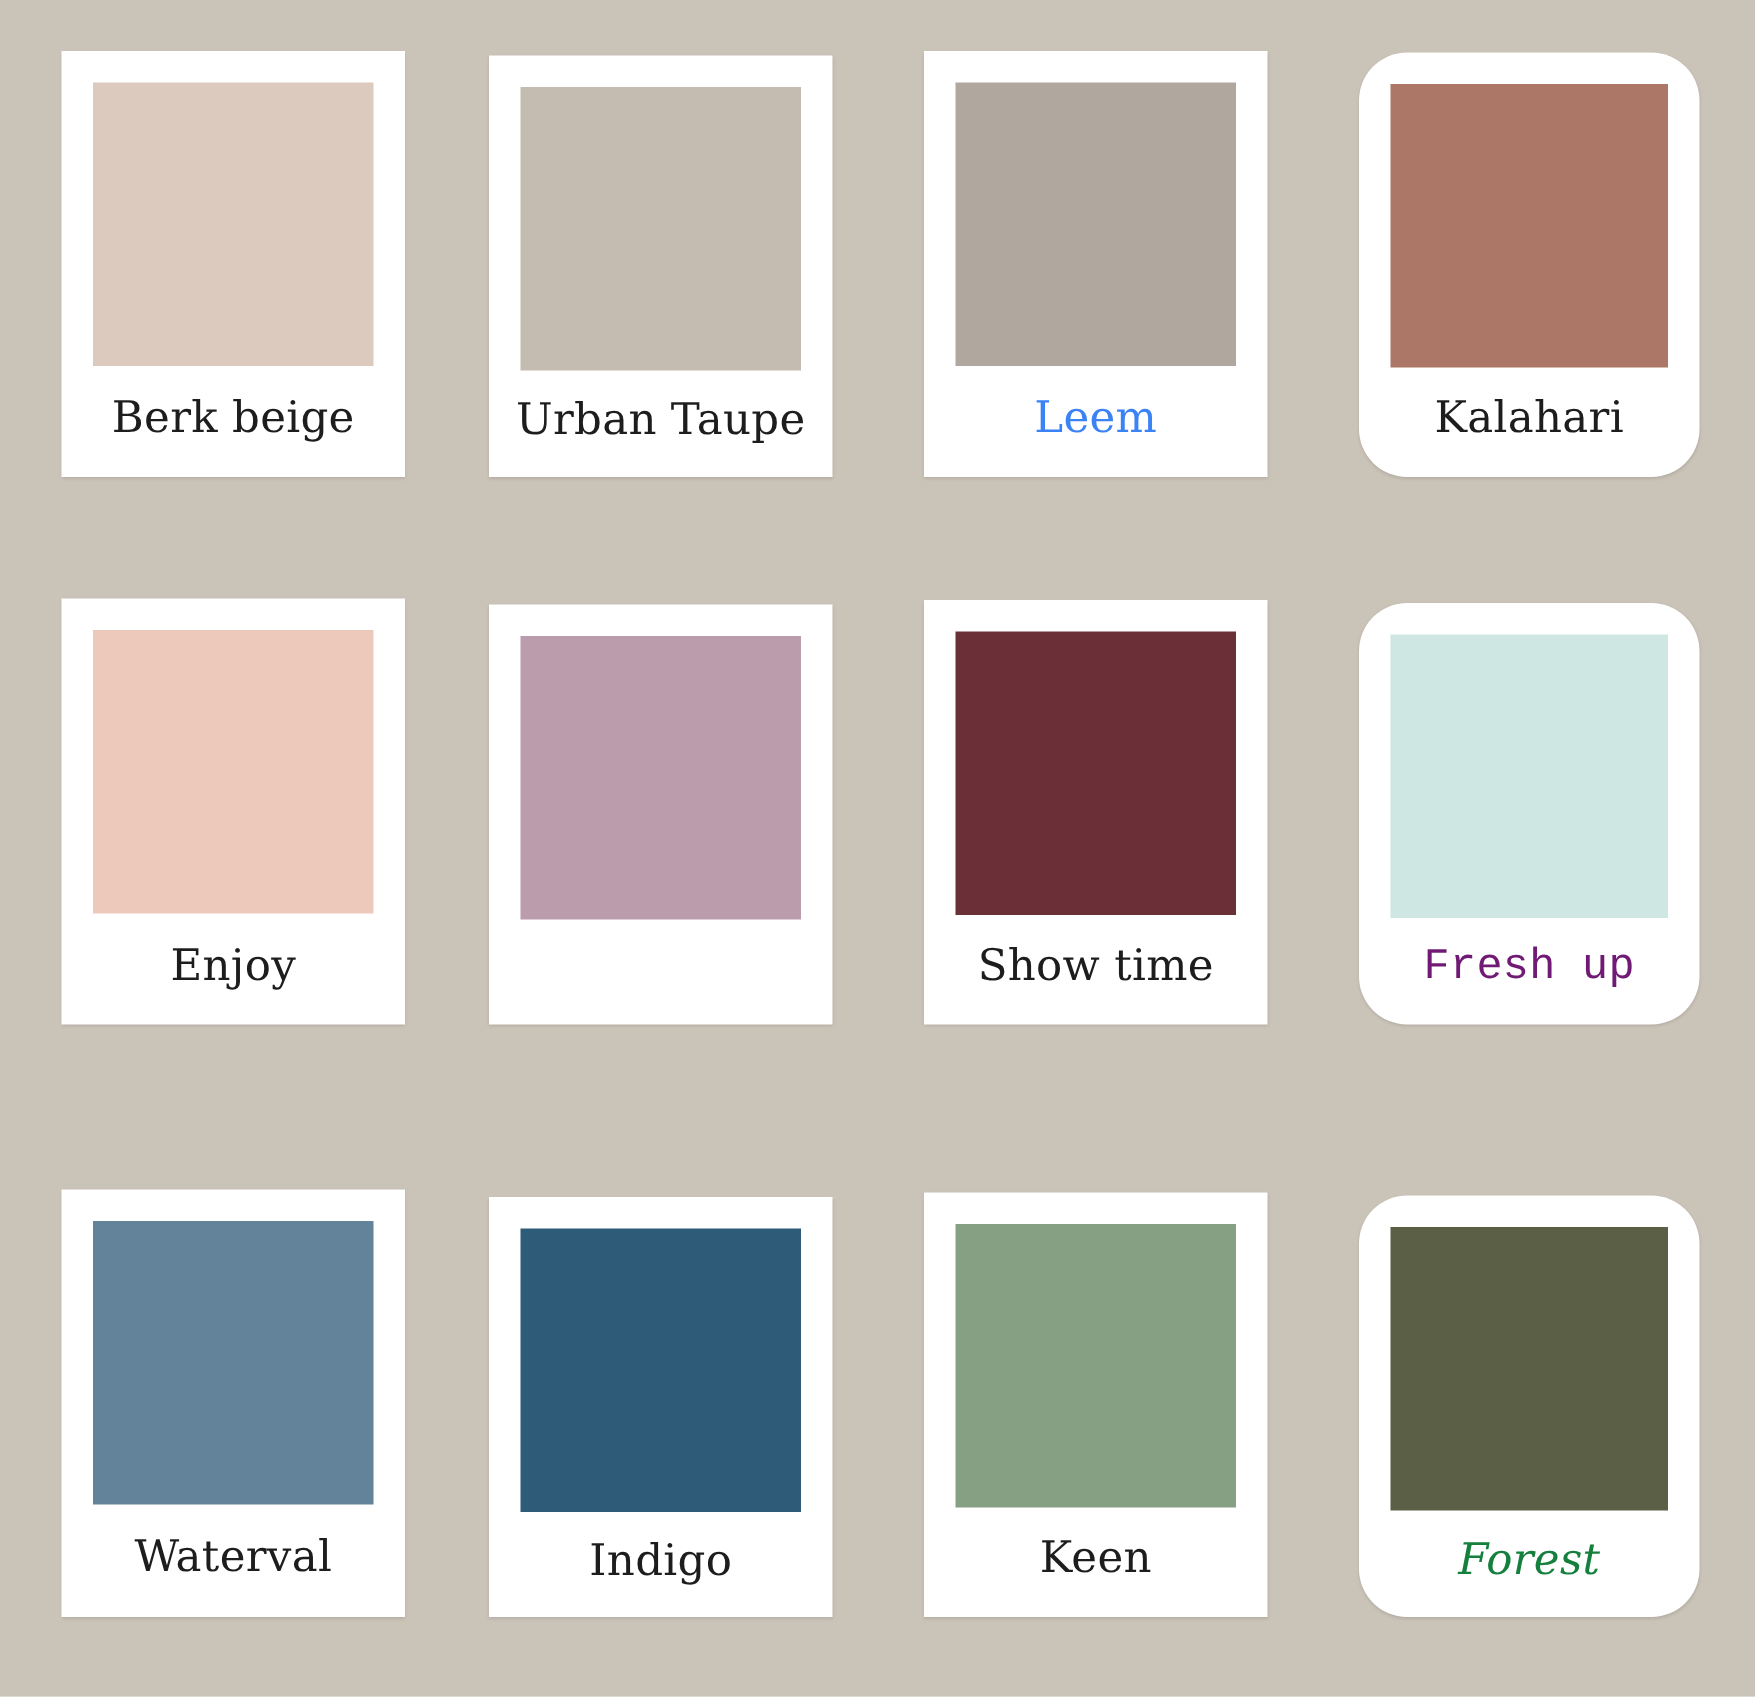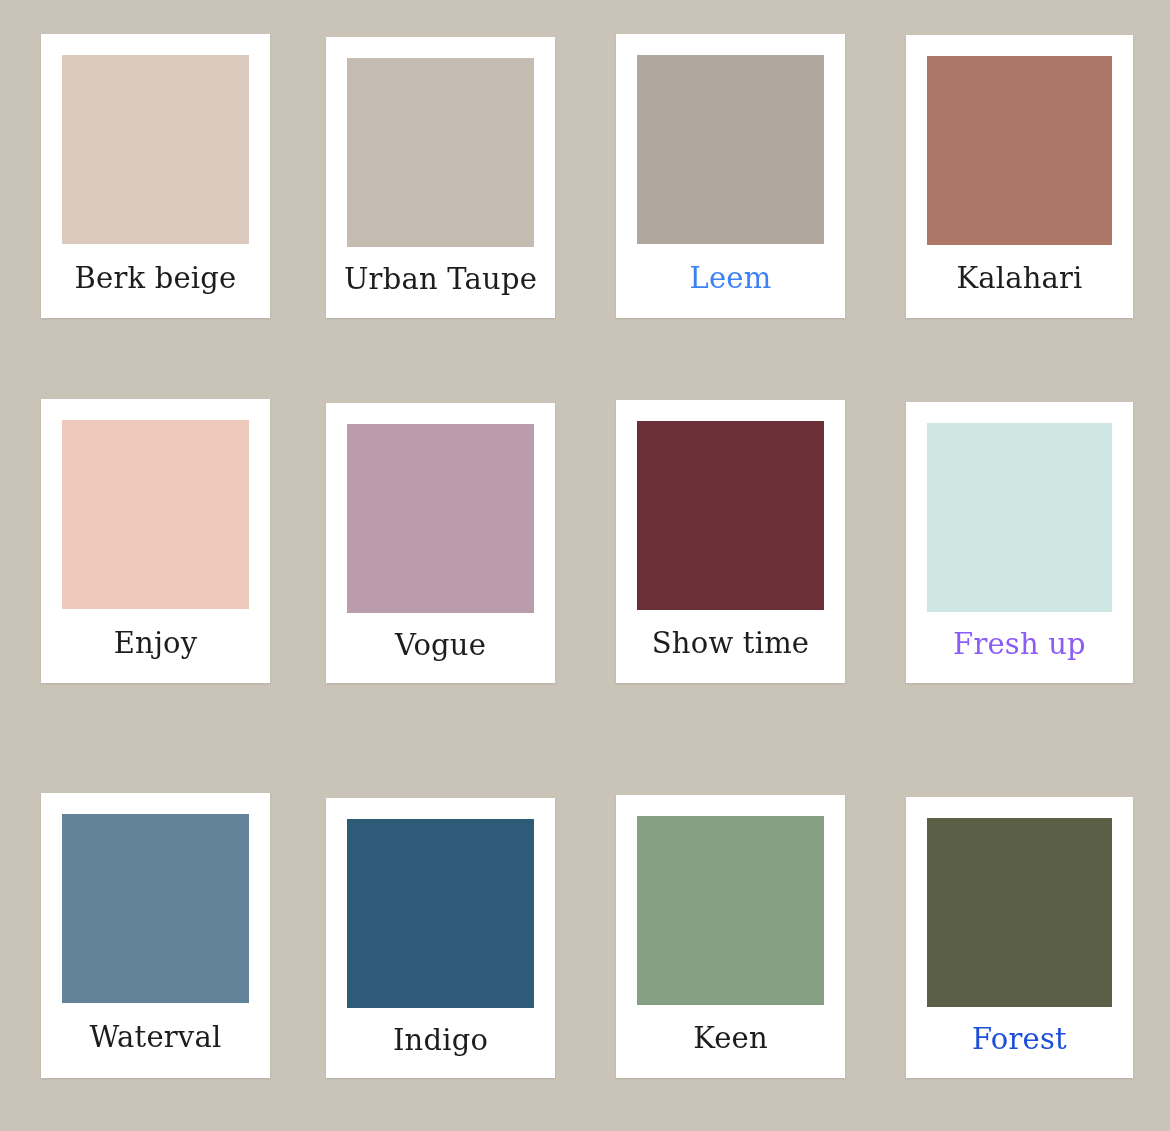--- a/index.html
+++ b/index.html
@@ -33,21 +33,21 @@
     grid-template-rows: 34px 284px 81px 284px 110px 285px 53px;
   }
 
   
   .swatch-card.r1 { grid-row: 2; }
   .swatch-card.r2 { grid-row: 4; }
   .swatch-card.r3 { grid-row: 6; }
   .swatch-card.c1 { grid-column: 2; }
   .swatch-card.c2 { grid-column: 4; }
   .swatch-card.c3 { grid-column: 6; }
-  .swatch-card.c4 { grid-column: 8; }
+  .swatch-card.c4 { grid-column: 8; border-radius: 32px; }
 
   .swatch-card {
     background: #ffffff;
     box-sizing: border-box;
     display: flex;
     flex-direction: column;
     align-items: stretch;
     padding: 21px 21px 0 21px;
     box-shadow: 0 1px 2px rgba(90, 84, 76, 0.18);
   }
@@ -106,42 +106,41 @@
       <div class="swatch-chip" style="background-color: rgb(172, 119, 103);"></div>
       <div class="swatch-label" style="color: rgb(29, 29, 29);">Kalahari</div>
     </div>
 
     <div class="swatch-card r2 c1" style="background: rgb(255, 255, 255);">
       <div class="swatch-chip" style="background-color: rgb(237, 201, 188);"></div>
       <div class="swatch-label" style="color: rgb(29, 29, 29);">Enjoy</div>
     </div>
     <div class="swatch-card r2 c2" style="background: rgb(255, 255, 255);">
       <div class="swatch-chip" style="background-color: rgb(187, 156, 173);"></div>
-      <div class="swatch-label" style="color: rgb(29, 29, 29);">Vogue</div>
     </div>
     <div class="swatch-card r2 c3" style="background: rgb(255, 255, 255);">
       <div class="swatch-chip" style="background-color: rgb(107, 47, 56);"></div>
       <div class="swatch-label" style="color: rgb(29, 29, 29); text-align: center;">Show time</div>
     </div>
     <div class="swatch-card r2 c4" style="background: rgb(255, 255, 255);">
       <div class="swatch-chip" style="background-color: rgb(207, 231, 226);"></div>
-      <div class="swatch-label" style="color: #8b5cf6;">Fresh up</div>
+      <div class="swatch-label" style="color: #701a75; font-family: Liberation Mono, monospace;">Fresh up</div>
     </div>
 
     <div class="swatch-card r3 c1" style="background: rgb(255, 255, 255);">
       <div class="swatch-chip" style="background-color: rgb(99, 131, 154);"></div>
       <div class="swatch-label" style="color: rgb(29, 29, 29);">Waterval</div>
     </div>
     <div class="swatch-card r3 c2" style="background: rgb(255, 255, 255);">
       <div class="swatch-chip" style="background-color: rgb(45, 91, 120);"></div>
       <div class="swatch-label" style="color: rgb(29, 29, 29);">Indigo</div>
     </div>
     <div class="swatch-card r3 c3" style="background: rgb(255, 255, 255);">
       <div class="swatch-chip" style="background-color: rgb(134, 160, 131);"></div>
       <div class="swatch-label" style="color: rgb(29, 29, 29);">Keen</div>
     </div>
     <div class="swatch-card r3 c4" style="background: rgb(255, 255, 255);">
       <div class="swatch-chip" style="background-color: rgb(90, 95, 69);"></div>
-      <div class="swatch-label" style="color: #1d4ed8;">Forest</div>
+      <div class="swatch-label" style="color: #15803d; font-style: italic;">Forest</div>
     </div>
 
   </div>
 </div>
 
 </body></html>

